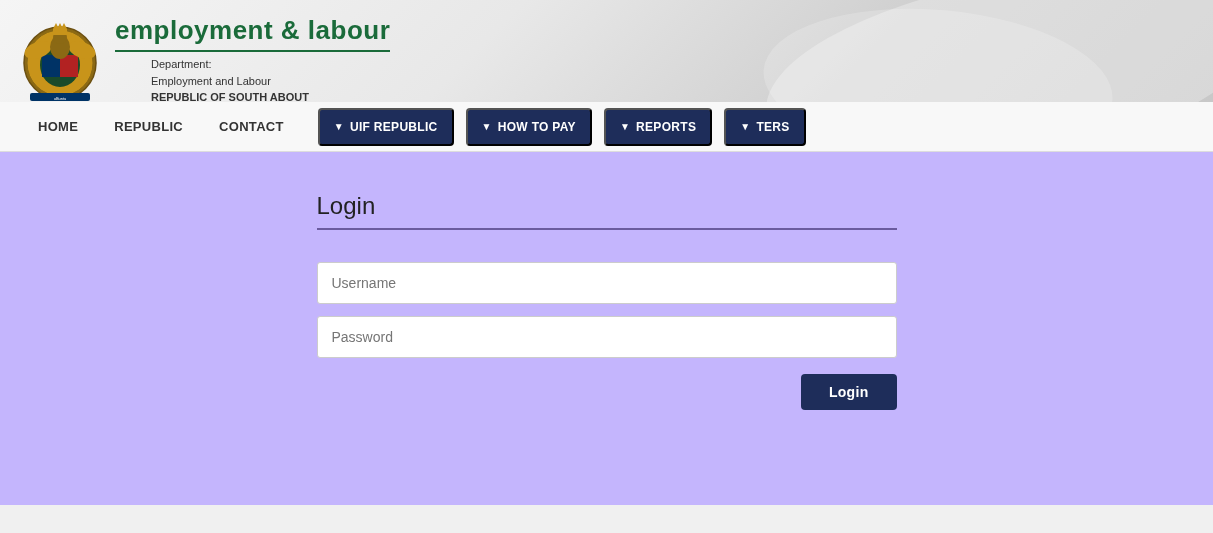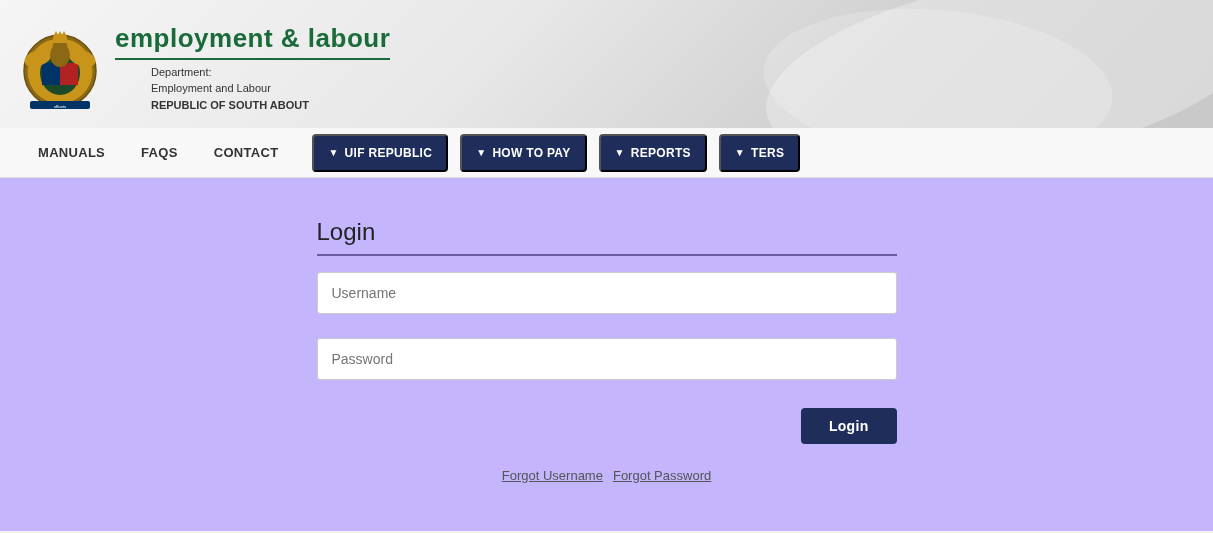--- a/index.html
+++ b/index.html
@@ -3,22 +3,22 @@
   <meta charset="utf-8">
   <style>
     * { margin: 0; padding: 0; box-sizing: border-box; }
     body { font-family: Arial, sans-serif; background: #f0f0f0; min-height: 533px; }
 
     
     .header {
       background: linear-gradient(135deg, #f5f5f5 0%, #e8e8e8 40%, #d0d0d0 70%, #c8c8c8 100%);
       padding: 15px 20px;
       display: flex;
-      align-items: flex-end;
-      height: 128px;
+      align-items: flex-start;
+      height: 102px;
       position: relative;
       overflow: hidden;
     }
     .header::after {
       content: '';
       position: absolute;
       right: -50px;
       top: -20px;
       width: 500px;
       height: 180px;
@@ -129,22 +129,22 @@
       font-size: 24px;
       font-weight: normal;
       color: #222;
       margin-bottom: 8px;
       padding-bottom: 8px;
       border-bottom: 2px solid #6b5b9e;
     }
     .login-form {
       display: flex;
       flex-direction: column;
-      gap: 24px;
-      margin-top: 16px;
+      gap: 12px;
+      margin-top: 32px;
     }
     .form-input {
       width: 100%;
       padding: 12px 14px;
       border: 1px solid #ccc;
       border-radius: 3px;
       font-size: 14px;
       color: #666;
       background: white;
       outline: none;
@@ -219,22 +219,22 @@
       <span class="dept-text">
         <span>Department:</span><br>
         <span>Employment and Labour</span><br>
         <span class="republic">REPUBLIC OF SOUTH ABOUT</span>
       </span>
     </div>
   </div>
 </header>
 
 <nav class="navbar">
-  <a class="nav-item">MANUALS</a>
-  <a class="nav-item">FAQS</a>
+  <a class="nav-item">HOME</a>
+  <a class="nav-item">REPUBLIC</a>
   <a class="nav-item">CONTACT</a>
   <div class="nav-dropdowns">
     <button class="nav-dropdown">
       <span class="chevron">▼</span>
       <span>UIF REPUBLIC</span>
     </button>
     <button class="nav-dropdown">
       <span class="chevron">▼</span>
       <span>HOW TO PAY</span>
     </button>
@@ -252,18 +252,14 @@
 <main class="main-content">
   <div class="login-card">
     <h2 class="login-title">Login</h2>
     <form class="login-form">
       <input class="form-input" type="text" placeholder="Username" style="">
       <input class="form-input" type="password" placeholder="Password" style="">
       <div class="login-btn-row">
         <button class="login-btn" type="submit">Login</button>
       </div>
     </form>
-    <div class="forgot-links">
-      <a class="forgot-link">Forgot Username</a>
-      <a class="forgot-link">Forgot Password</a>
-    </div>
   </div>
 </main>
 
 </body></html>

